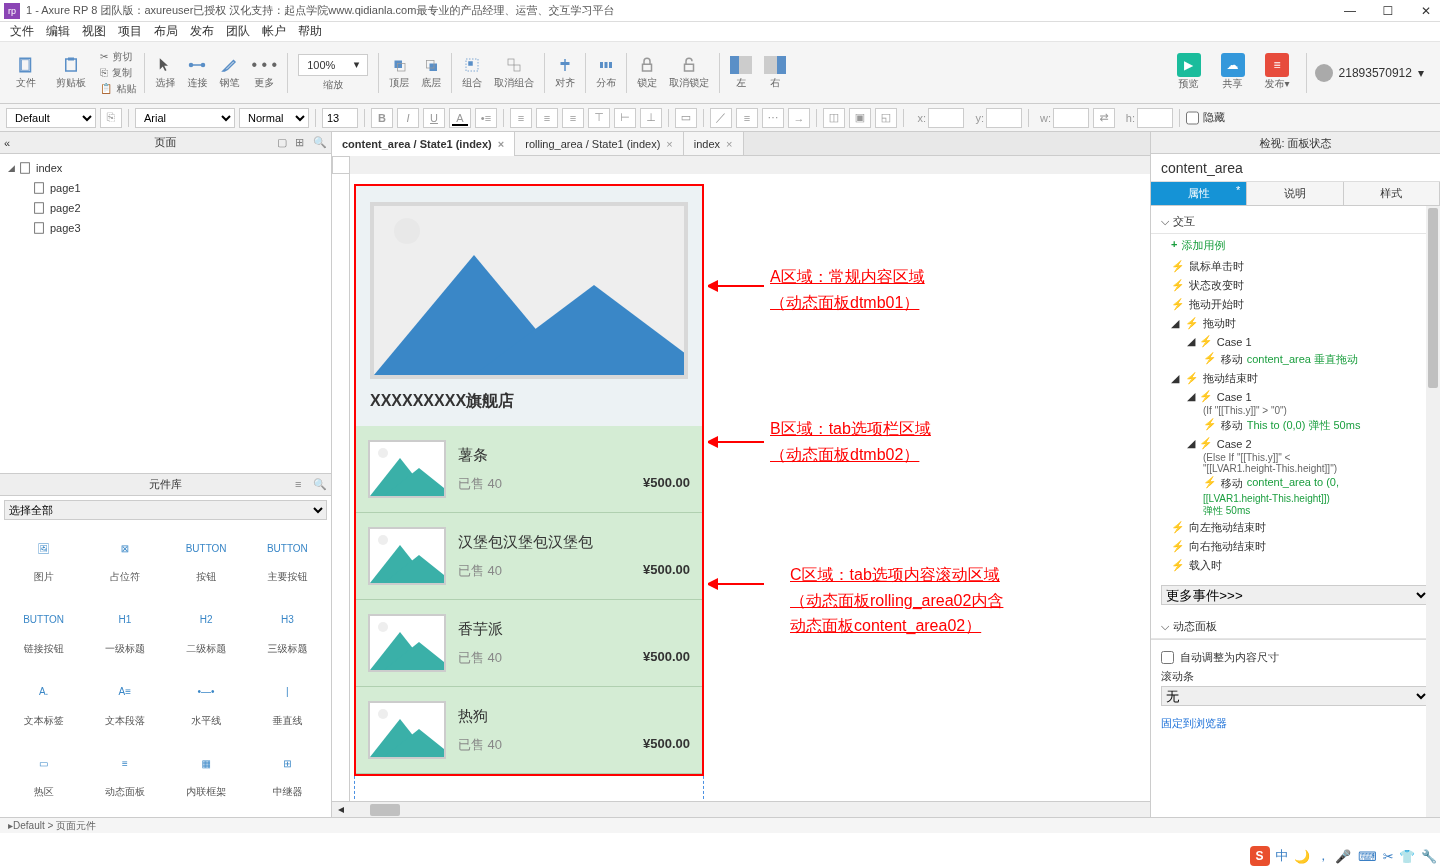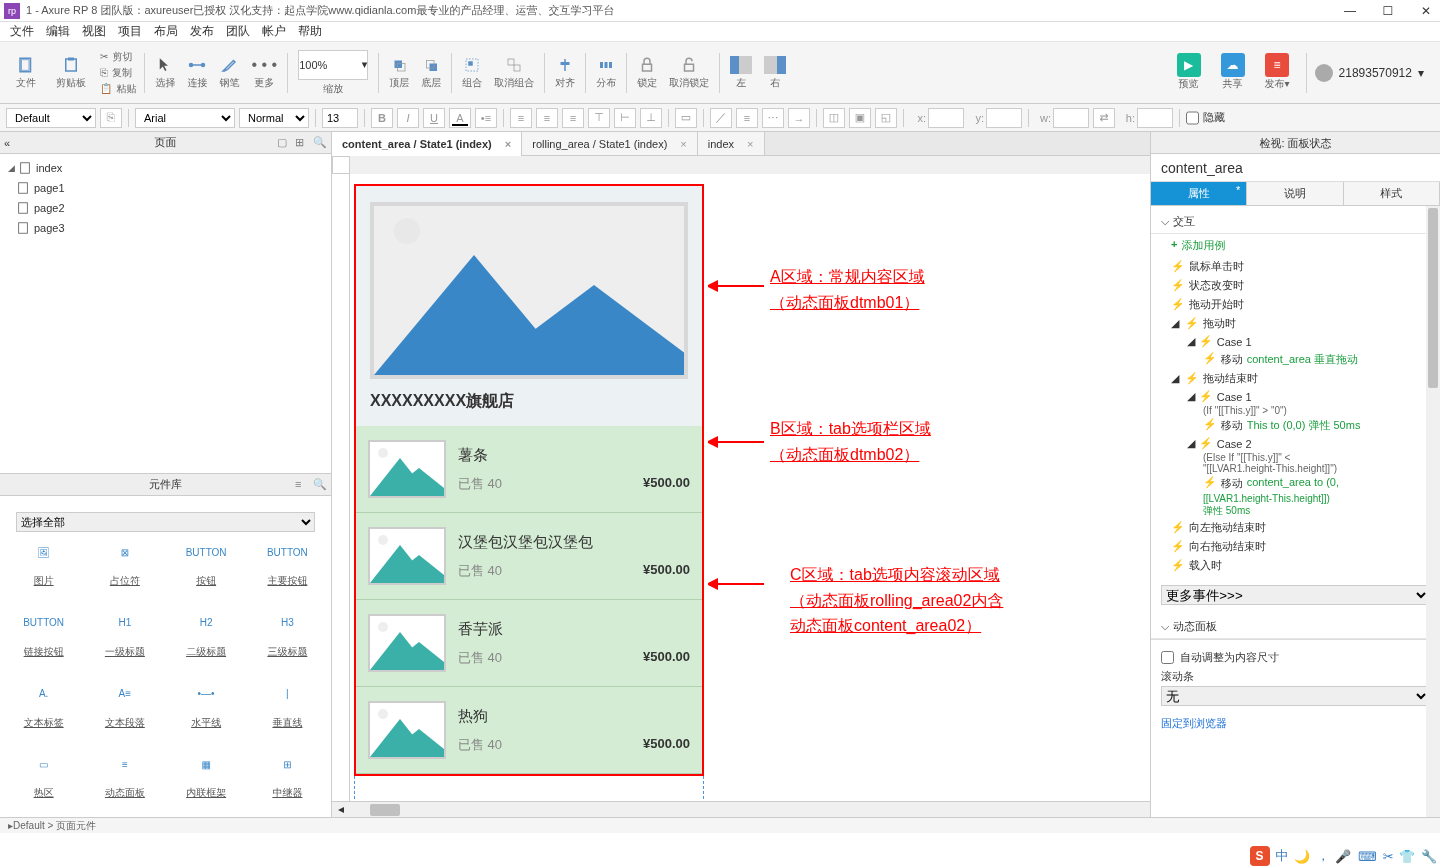--- a/index.html
+++ b/index.html
@@ -11,21 +11,21 @@
 .titlebar .win-btn { width: 20px; text-align: center; cursor: pointer; }
 .menubar { height: 20px; display: flex; gap: 12px; padding: 0 10px; align-items: center; font-size: 12px; border-bottom: 1px solid #e5e5e5; }
 .toolbar { height: 62px; background: #f5f5f5; border-bottom: 1px solid #ccc; display: flex; align-items: center; padding: 0 6px; }
 .tool-group { display: flex; flex-direction: column; align-items: center; padding: 0 6px; height: 56px; justify-content: center; position: relative; }
 .tool-group.big { padding: 0 10px; }
 .tool-group .icon { font-size: 20px; color: #5a8fc7; }
 .tool-group .label { font-size: 10px; color: #666; margin-top: 2px; }
 .tool-sep { width: 1px; height: 40px; background: #d0d0d0; margin: 0 4px; }
 .tool-small { display: flex; flex-direction: column; gap: 2px; padding: 0 4px; }
 .tool-small .row { display: flex; align-items: center; gap: 4px; font-size: 10px; color: #666; }
-.zoom-box { width: 70px; height: 30px; border: 1px solid #ccc; background: #fff; display: flex; align-items: center; padding: 0 0; font-size: 11px; }
+.zoom-box { width: 70px; height: 22px; border: 1px solid #ccc; background: #fff; display: flex; align-items: center; padding: 0 8px; font-size: 11px; }
 .user-section { margin-left: auto; display: flex; align-items: center; gap: 6px; padding-right: 10px; }
 .user-section .avatar { width: 18px; height: 18px; border-radius: 50%; background: #aaa; }
 .toolbar-right { display: flex; gap: 4px; margin-left: auto; }
 .tb-action { display: flex; flex-direction: column; align-items: center; padding: 0 8px; }
 .tb-action .ic { width: 24px; height: 24px; border-radius: 3px; }
 .tb-action .label { font-size: 10px; color: #666; }
 .stylebar { height: 28px; background: #f5f5f5; border-bottom: 1px solid #ccc; display: flex; align-items: center; padding: 0 6px; gap: 4px; font-size: 11px; }
 .stylebar select, .stylebar input { height: 20px; border: 1px solid #ccc; font-size: 11px; padding: 0 4px; background: #fff; }
 .sb-btn { width: 22px; height: 20px; border: 1px solid #ccc; background: #fff; display: flex; align-items: center; justify-content: center; color: #999; font-size: 11px; }
 .sb-sep { width: 1px; height: 18px; background: #ccc; margin: 0 2px; }
@@ -37,31 +37,31 @@
 .panel-header { height: 22px; background: #eee; border-bottom: 1px solid #ccc; display: flex; align-items: center; padding: 0 8px; font-size: 11px; position: relative; }
 .panel-header .title { flex: 1; text-align: center; }
 .panel-header .btns { position: absolute; right: 4px; display: flex; gap: 4px; }
 .panel-header .btn-ic { width: 14px; height: 14px; display: inline-block; opacity: 0.6; }
 .panel-header .left-ic { position: absolute; left: 4px; width: 14px; }
 .page-tree { flex: 1; padding: 4px 0; overflow: auto; }
 .tree-item { display: flex; align-items: center; padding: 2px 8px; font-size: 11px; height: 20px; }
 .tree-item.root { }
 .tree-item .arrow { width: 10px; font-size: 9px; color: #666; }
 .tree-item .file-ic { width: 14px; height: 14px; margin-right: 4px; display: inline-block; }
-.tree-child { padding-left: 8px; }
+.tree-child { padding-left: 24px; }
 .lib-panel { height: 344px; border-top: 1px solid #ccc; display: flex; flex-direction: column; }
-.lib-select { height: 28px; padding: 16px; }
+.lib-select { height: 28px; padding: 4px; }
 .lib-select select { width: 100%; height: 20px; border: 1px solid #ccc; font-size: 11px; }
 .lib-grid { flex: 1; overflow: auto; display: grid; grid-template-columns: repeat(4, 1fr); gap: 6px; padding: 6px; }
 .lib-item { display: flex; flex-direction: column; align-items: center; gap: 4px; }
 .lib-item .thumb { width: 48px; height: 36px; display: flex; align-items: center; justify-content: center; font-size: 10px; color: #3a87c7; }
-.lib-item .label { font-size: 10px; color: #555; text-align: center; text-decoration: underline; }
+.lib-item .label { font-size: 10px; color: #555; text-align: center; }
 .canvas-area { flex: 1; display: flex; flex-direction: column; background: #f0f0f0; }
 .tabs-row { height: 24px; background: #e8e8e8; display: flex; border-bottom: 1px solid #ccc; }
-.canvas-tab { padding: 0 10px; height: 23px; display: flex; align-items: center; gap: 13px; font-size: 11px; border-right: 1px solid #ccc; background: #f5f5f5; position: relative; }
+.canvas-tab { padding: 0 10px; height: 23px; display: flex; align-items: center; gap: 6px; font-size: 11px; border-right: 1px solid #ccc; background: #f5f5f5; position: relative; }
 .canvas-tab.active { background: #fff; font-weight: bold; }
 .canvas-tab .close { color: #999; cursor: pointer; }
 .ruler-corner { width: 18px; height: 18px; background: #fff; border: 1px solid #ccc; }
 .ruler-h { height: 18px; background: #fff; border-bottom: 1px solid #ccc; position: relative; font-size: 8px; color: #888; overflow: hidden; }
 .canvas-body { flex: 1; display: flex; overflow: hidden; }
 .ruler-v { width: 18px; background: #fff; border-right: 1px solid #ccc; }
 .canvas-content { flex: 1; background: #fff; position: relative; overflow: hidden; }
 .design { position: absolute; left: 4px; top: 10px; width: 350px; border: 2px solid red; }
 .design-header { height: 240px; background: #ecf2f4; padding: 16px 14px 8px; }
 .img-ph { width: 100%; height: 177px; background: #eee; border: 4px solid #d8d8d8; position: relative; overflow: hidden; }

